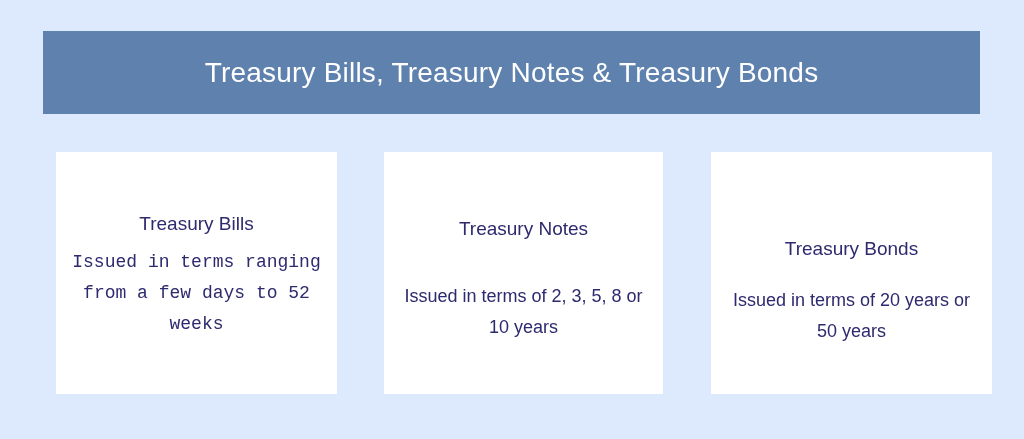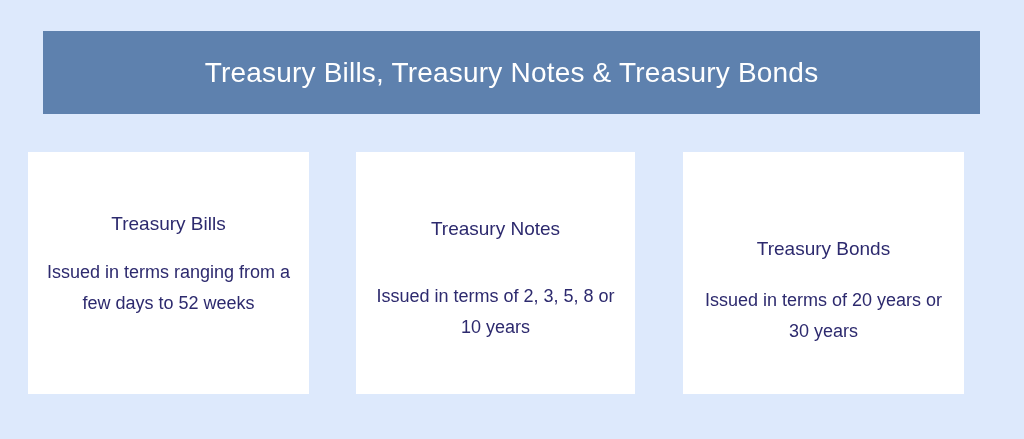--- a/index.html
+++ b/index.html
@@ -40,21 +40,21 @@
     font-size: 28px;
     font-weight: 400;
     letter-spacing: 0.2px;
     line-height: 1.2;
     white-space: nowrap;
   }
 
   
   .card-row {
     position: absolute;
-    left: 28px;
+    left: 56px;
     top: 152px;
     width: 936px;
     height: 242px;
   }
 
   .card {
     position: absolute;
     top: 0;
     height: 242px;
     background: #ffffff;
@@ -79,21 +79,21 @@
   .card-body {
     color: #2d2a6e;
     font-size: 18px;
     font-weight: 400;
     line-height: 31px;
     text-align: center;
   }
 
   
   .card-0 .card-title { margin-top: 59px; }
-  .card-0 .card-body  { margin-top: 20px; }
+  .card-0 .card-body  { margin-top: 10px; font-family: Liberation Mono, monospace; }
 
   .card-1 .card-title { margin-top: 64px; }
   .card-1 .card-body  { margin-top: 23px; }
 
   .card-2 .card-title { margin-top: 84px; }
   .card-2 .card-body  { margin-top: 23px; }
 </style>
 </head>
 <body>
 
@@ -110,17 +110,17 @@
       <div class="card-body">Issued in terms ranging from a few days to 52 weeks</div>
     </div>
 
     <div class="card card-1">
       <div class="card-title">Treasury Notes</div>
       <div class="card-body">Issued in terms of 2, 3, 5, 8 or 10 years</div>
     </div>
 
     <div class="card card-2">
       <div class="card-title">Treasury Bonds</div>
-      <div class="card-body">Issued in terms of 20 years or 30 years</div>
+      <div class="card-body">Issued in terms of 20 years or 50 years</div>
     </div>
 
   </div>
 </div>
 
 </body></html>

